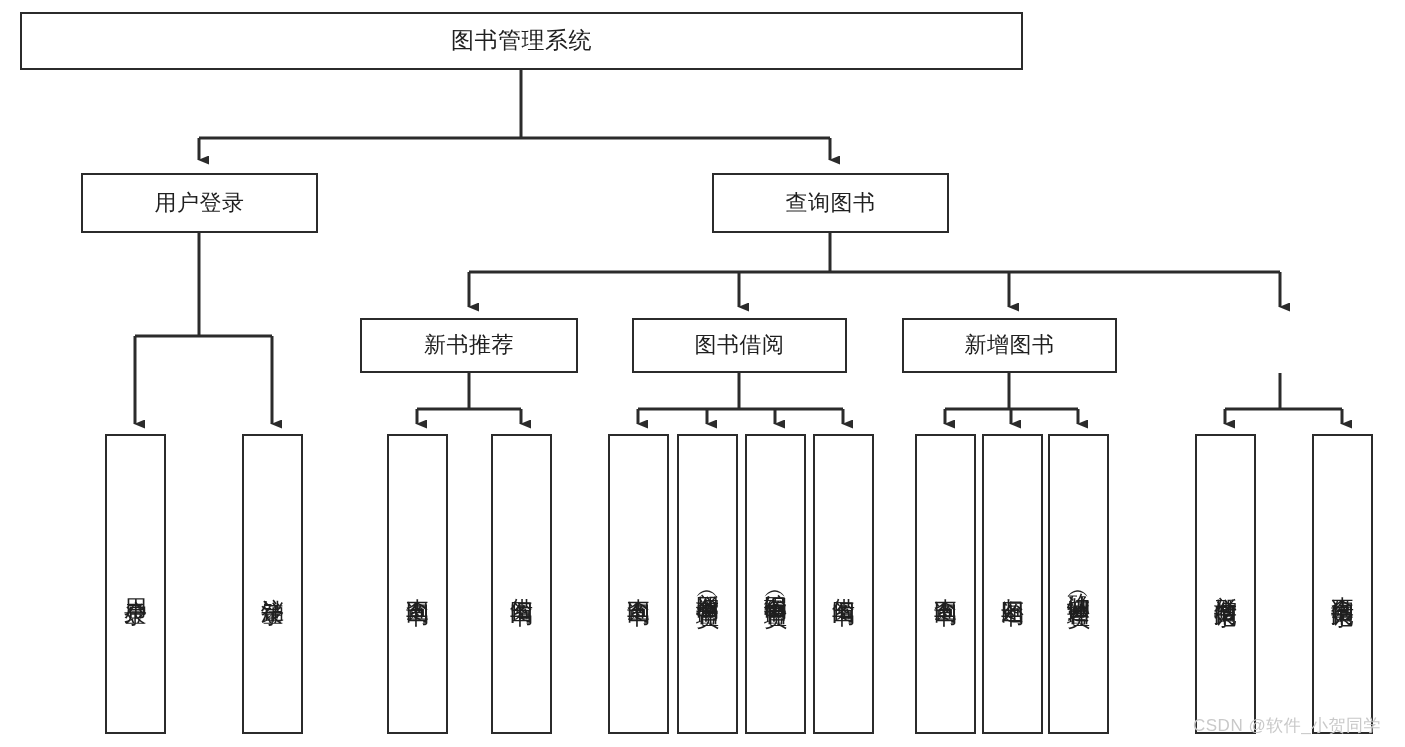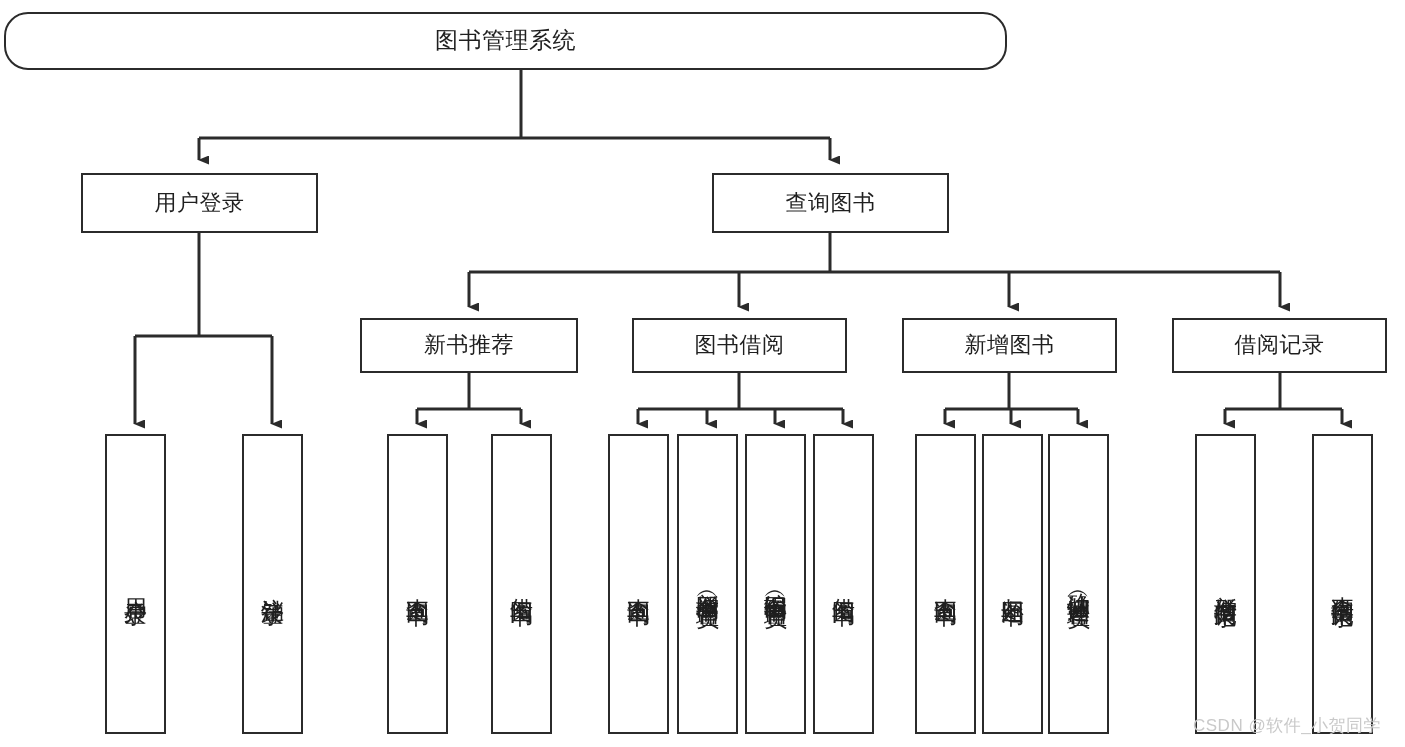--- a/index.html
+++ b/index.html
@@ -126,21 +126,21 @@
     </g>
 
     <g stroke="#2b2b2b" stroke-width="3" fill="none">
       <line x1="1280" y1="373" x2="1280" y2="409"></line>
       <line x1="1225" y1="409" x2="1342" y2="409"></line>
       <line x1="1225" y1="409" x2="1225" y2="424" marker-end="url(#arrowhead)"></line>
       <line x1="1342" y1="409" x2="1342" y2="424" marker-end="url(#arrowhead)"></line>
     </g>
   </svg>
 
-  <div class="node-box horizontal root" style="left:4px; top:12px; width:1003px; height:58px;border-radius:24px;">
+  <div class="node-box horizontal root" style="left:20px; top:12px; width:1003px; height:58px;">
     <span class="node-label">图书管理系统</span>
   </div>
 
   <div class="node-box horizontal" style="left:81px; top:173px; width:237px; height:60px;">
     <span class="node-label">用户登录</span>
   </div>
 
   <div class="node-box horizontal" style="left:712px; top:173px; width:237px; height:60px;">
     <span class="node-label">查询图书</span>
   </div>
@@ -150,23 +150,20 @@
   </div>
 
   <div class="node-box horizontal" style="left:632px; top:318px; width:215px; height:55px;">
     <span class="node-label">图书借阅</span>
   </div>
 
   <div class="node-box horizontal" style="left:902px; top:318px; width:215px; height:55px;">
     <span class="node-label">新增图书</span>
   </div>
 
-  <div class="node-box horizontal" style="left:1172px; top:318px; width:215px; height:55px;">
-    <span class="node-label">借阅记录</span>
-  </div>
 
   <div class="node-box vertical" style="left:105px; top:434px; width:61px; height:300px;">
     <span class="node-label">用户登录</span>
   </div>
   <div class="node-box vertical" style="left:242px; top:434px; width:61px; height:300px;">
     <span class="node-label">注销登录</span>
   </div>
 
   <div class="node-box vertical" style="left:387px; top:434px; width:61px; height:300px;">
     <span class="node-label">查询图书</span>

